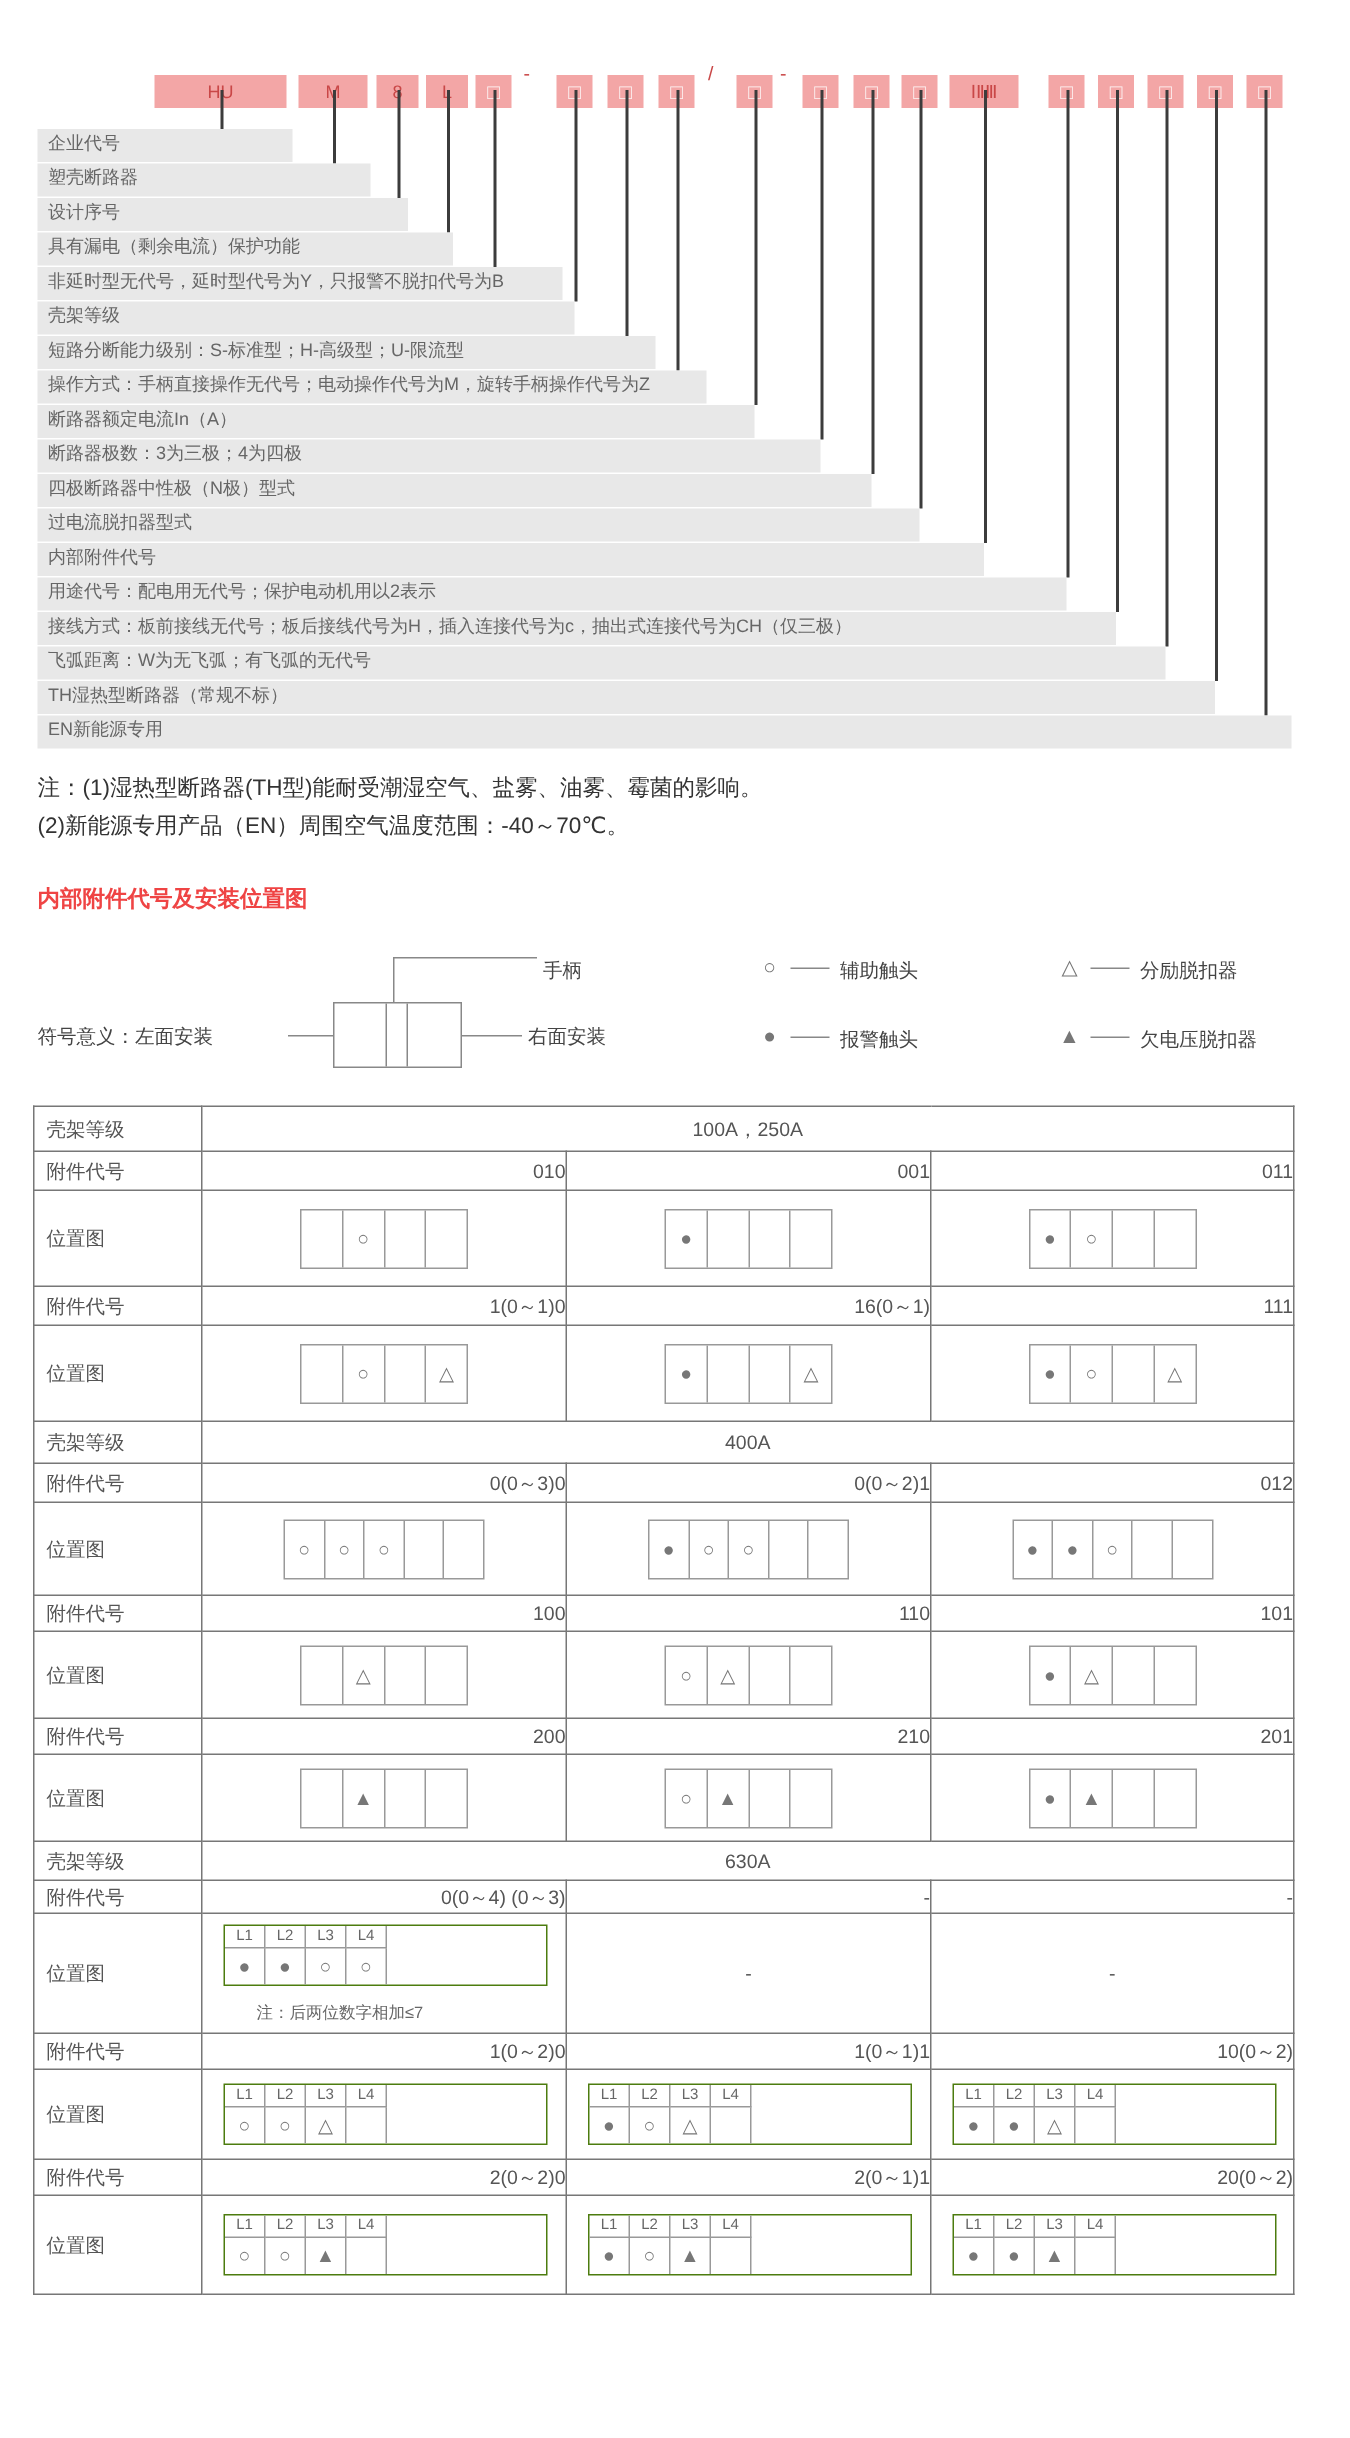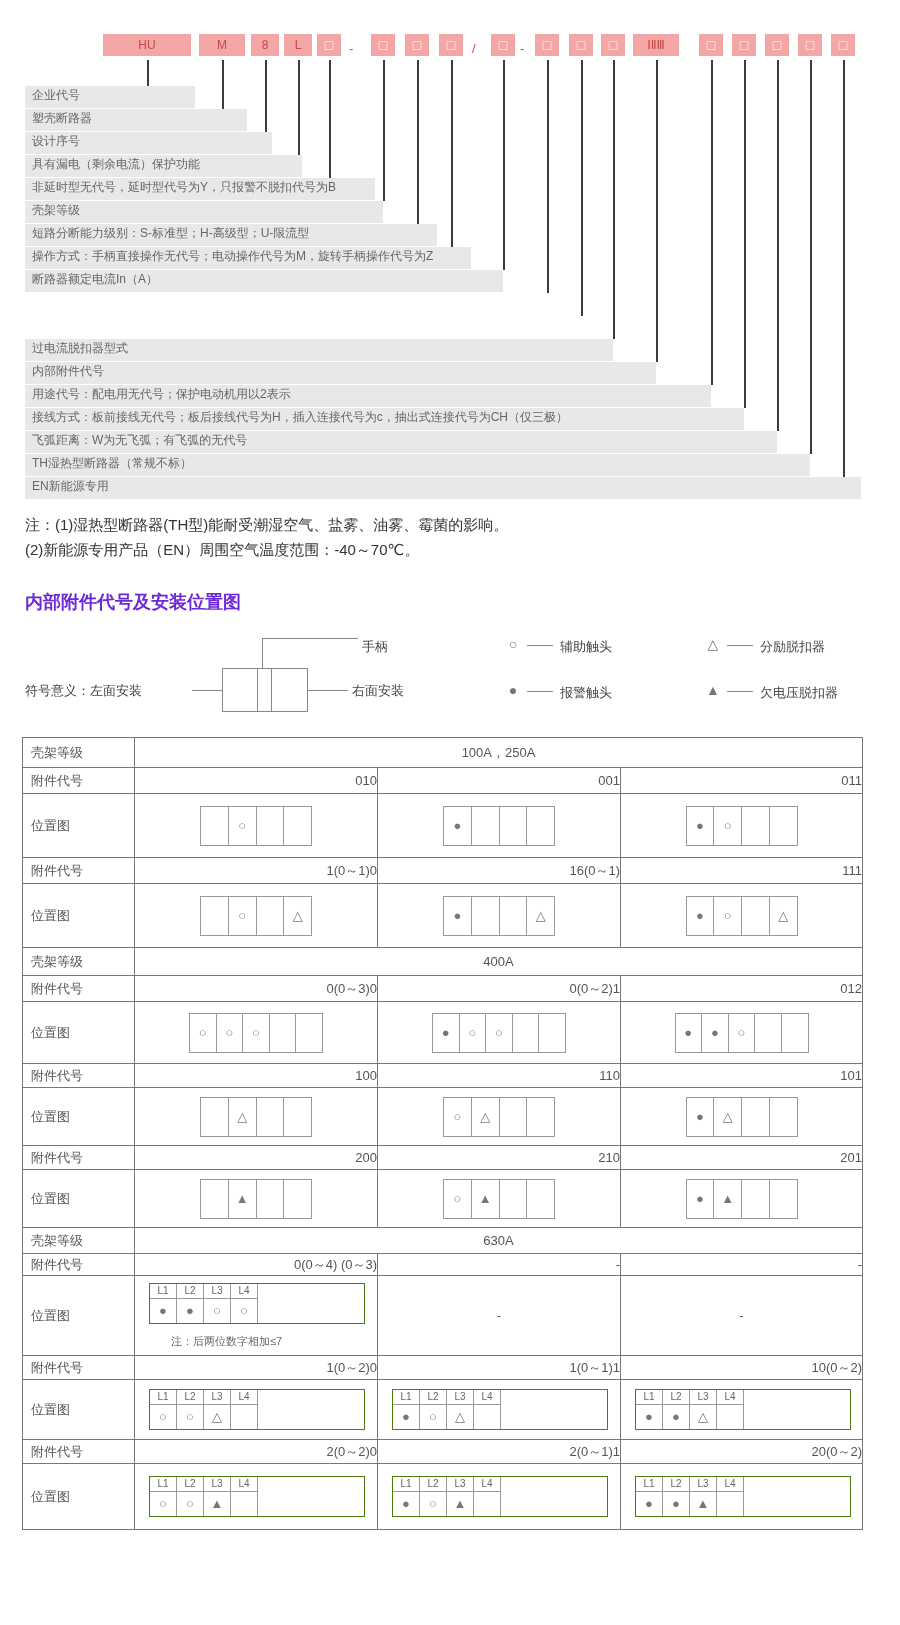--- a/index.html
+++ b/index.html
@@ -1,30 +1,30 @@
 <!DOCTYPE html>
 <html><head>
 <meta charset="utf-8">
 <style>
   *{margin:0;padding:0;box-sizing:border-box}
   html,body{background:#fff}
   body{font-family:"Liberation Sans","DejaVu Sans",sans-serif;color:#333}
   #page{position:relative;width:900px;height:1625px;background:#fff;overflow:hidden}
 
   
-  .cbox{position:absolute;top:34px;height:22px;background:#f3a6a6;color:#c94747;
+  .cbox{position:absolute;top:50px;height:22px;background:#f3a6a6;color:#c94747;
         font-size:12px;display:flex;align-items:center;justify-content:center;white-space:nowrap}
   .cbox.sq{color:#fdf4f4;font-size:14px}
   .sep{position:absolute;top:41px;color:#c94747;font-size:13px}
   .vline{position:absolute;top:60px;width:2px;background:#3c3c3c}
   .dbar{position:absolute;left:25px;height:22px;background:#e8e8e8;color:#666;
         font-size:12px;line-height:19px;padding-left:7px;white-space:nowrap;overflow:hidden}
 
   .note{position:absolute;left:25px;font-size:15px;color:#333;white-space:nowrap}
-  .sect-title{position:absolute;left:25px;font-size:18px;font-weight:bold;color:#6d28d9}
+  .sect-title{position:absolute;left:25px;font-size:15px;font-weight:bold;color:#ef4444}
 
   
   .lg-text{position:absolute;font-size:13px;color:#444;white-space:nowrap}
   .hline{position:absolute;height:1px;background:#888}
   .vline2{position:absolute;width:1px;background:#888}
   .bk-box{position:absolute;left:222px;top:668px;width:86px;height:44px;border:1px solid #888;background:#fff}
   .bk-d{position:absolute;top:0;width:1px;height:100%;background:#888}
   .lg-sym{position:absolute;font-size:14px;color:#777;width:20px;text-align:center}
 
   
@@ -97,20 +97,22 @@
 
   <div class="dbar" style="top:86px;width:170px">企业代号</div>
   <div class="dbar" style="top:109px;width:222px">塑壳断路器</div>
   <div class="dbar" style="top:132px;width:247px">设计序号</div>
   <div class="dbar" style="top:155px;width:277px">具有漏电（剩余电流）保护功能</div>
   <div class="dbar" style="top:178px;width:350px">非延时型无代号，延时型代号为Y，只报警不脱扣代号为B</div>
   <div class="dbar" style="top:201px;width:358px">壳架等级</div>
   <div class="dbar" style="top:224px;width:412px">短路分断能力级别：S-标准型；H-高级型；U-限流型</div>
   <div class="dbar" style="top:247px;width:446px">操作方式：手柄直接操作无代号；电动操作代号为M，旋转手柄操作代号为Z</div>
   <div class="dbar" style="top:270px;width:478px">断路器额定电流In（A）</div>
+  <div class="dbar" style="top:293px;width:522px">断路器极数：3为三极；4为四极</div>
+  <div class="dbar" style="top:316px;width:556px">四极断路器中性极（N极）型式</div>
   <div class="dbar" style="top:339px;width:588px">过电流脱扣器型式</div>
   <div class="dbar" style="top:362px;width:631px">内部附件代号</div>
   <div class="dbar" style="top:385px;width:686px">用途代号：配电用无代号；保护电动机用以2表示</div>
   <div class="dbar" style="top:408px;width:719px">接线方式：板前接线无代号；板后接线代号为H，插入连接代号为c，抽出式连接代号为CH（仅三极）</div>
   <div class="dbar" style="top:431px;width:752px">飞弧距离：W为无飞弧；有飞弧的无代号</div>
   <div class="dbar" style="top:454px;width:785px">TH湿热型断路器（常规不标）</div>
   <div class="dbar" style="top:477px;width:836px">EN新能源专用</div>
 
   <div class="note" style="top:516px">注：(1)湿热型断路器(TH型)能耐受潮湿空气、盐雾、油雾、霉菌的影响。</div>
   <div class="note" style="top:541px">(2)新能源专用产品（EN）周围空气温度范围：-40～70℃。</div>

